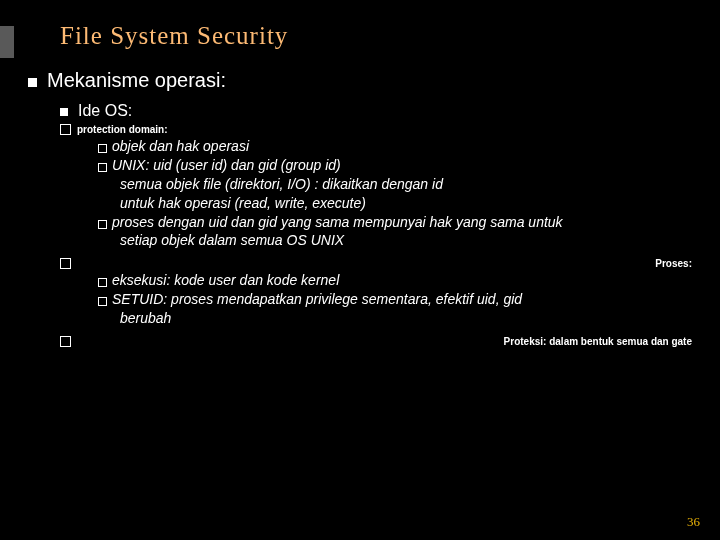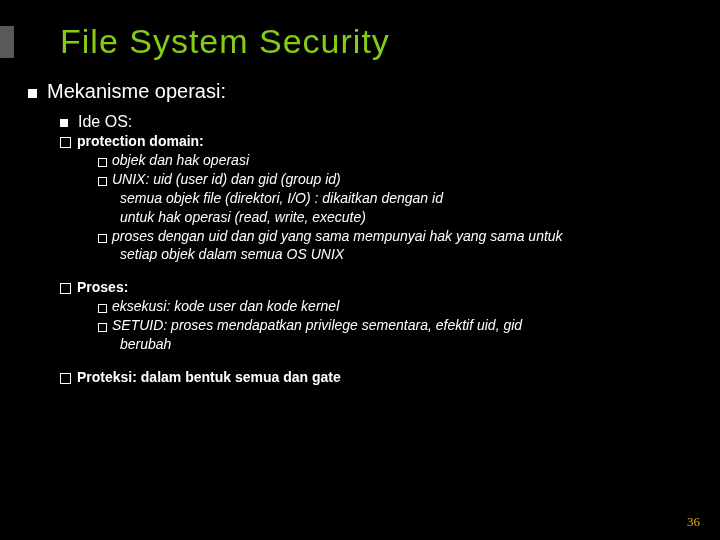--- a/index.html
+++ b/index.html
@@ -12,33 +12,33 @@
     position: relative;
     overflow: hidden;
   }
   .side-bar {
     position: absolute;
     left: 0; top: 26px;
     width: 14px; height: 32px;
     background: #595959;
   }
   .title {
-    font-family: Liberation Sans, sans-serif;
-    font-size: 34px;
-    color: #84cc16;
+    font-family: Liberation Serif, serif;
+    font-size: 25px;
+    color: #fdba74;
     font-weight: normal;
     padding: 22px 0 18px 60px;
     letter-spacing: 1px;
   }
   .content {
     padding: 0 28px 0 28px;
   }
   .lvl1 { font-size: 20px; margin-bottom: 8px; }
   .lvl2 { font-size: 16px; margin-left: 32px; }
-  .lvl3 { font-size: 14px; margin-left: 32px; }
+  .lvl3 { font-size: 10px; margin-left: 32px; }
   .lvl4 { font-size: 14px; margin-left: 70px; line-height: 1.35; font-style: italic; }
   .b { font-weight: 700; }
   .row { display: flex; align-items: baseline; }
   .bullet-sq {
     display: inline-block;
     width: 8px; height: 8px;
     background: #fff;
     margin-right: 10px;
     margin-top: 8px;
     flex-shrink: 0;
@@ -56,21 +56,21 @@
     position: relative;
     top: 2px;
   }
   .check-box.sm {
     width: 9px; height: 9px;
     top: 2px;
     margin-right: 5px;
   }
   .pad-sub { padding-left: 22px; }
   .gap-s { margin-top: 2px; }
-  .gap-m { margin-top: 15px; }
+  .gap-m { margin-top: 6px; justify-content: space-between; }
   .page-num {
     position: absolute;
     right: 20px;
     bottom: 10px;
     color: #eab308;
     font-size: 13px;
     font-family: Georgia, serif;
   }
 </style>
 </head>

